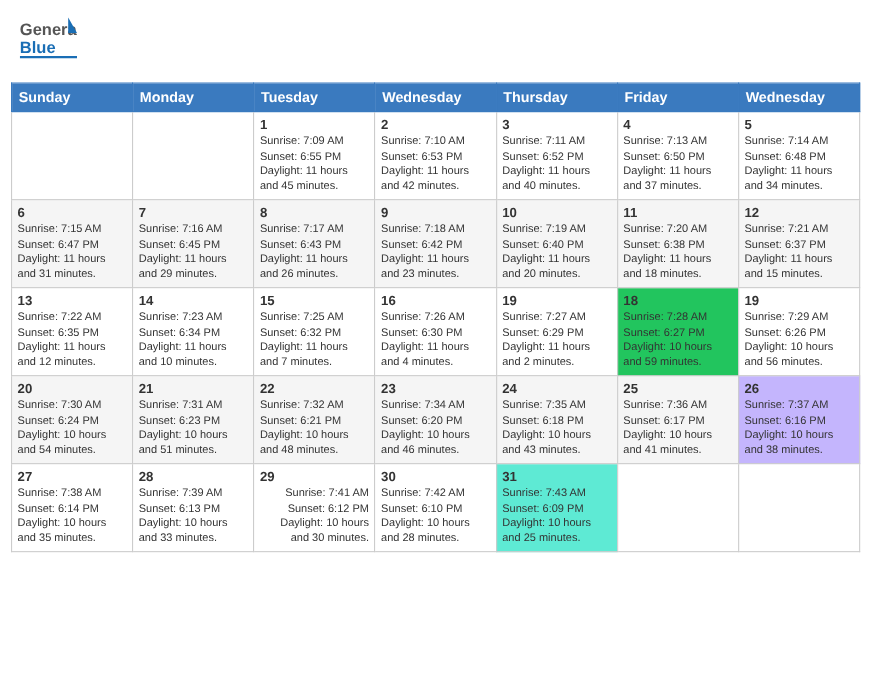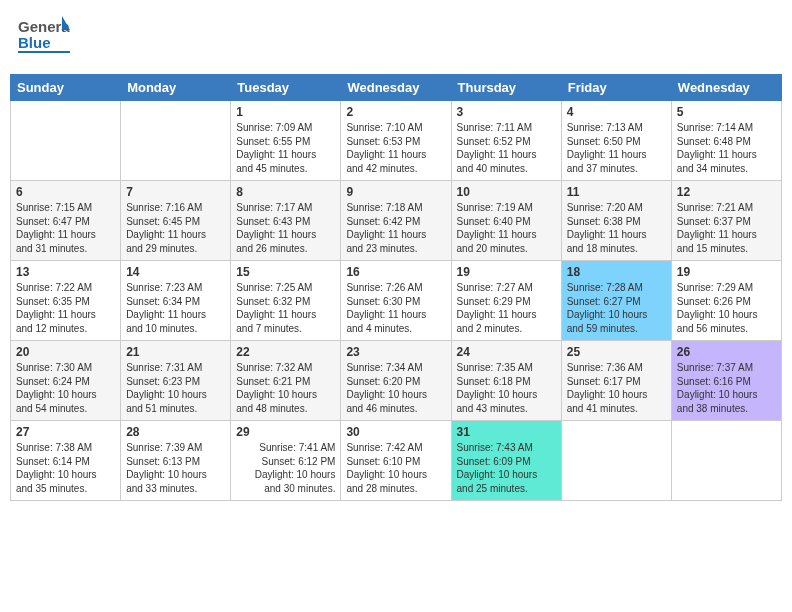--- a/index.html
+++ b/index.html
@@ -213,21 +213,21 @@
           <div class="day-info" style="white-space: pre-line;">Sunrise: 7:26 AM
 Sunset: 6:30 PM
 Daylight: 11 hours and 4 minutes.</div>
         </td>
         <td style="background: rgb(255, 255, 255);">
           <span class="day-number">19</span>
           <div class="day-info" style="white-space: pre-line;">Sunrise: 7:27 AM
 Sunset: 6:29 PM
 Daylight: 11 hours and 2 minutes.</div>
         </td>
-        <td style="background: #7dd3fc;">
+        <td style="background: #22c55e;">
           <span class="day-number">18</span>
           <div class="day-info" style="white-space: pre-line;">Sunrise: 7:28 AM
 Sunset: 6:27 PM
 Daylight: 10 hours and 59 minutes.</div>
         </td>
         <td style="background: rgb(255, 255, 255);">
           <span class="day-number">19</span>
           <div class="day-info" style="white-space: pre-line;">Sunrise: 7:29 AM
 Sunset: 6:26 PM
 Daylight: 10 hours and 56 minutes.</div>

